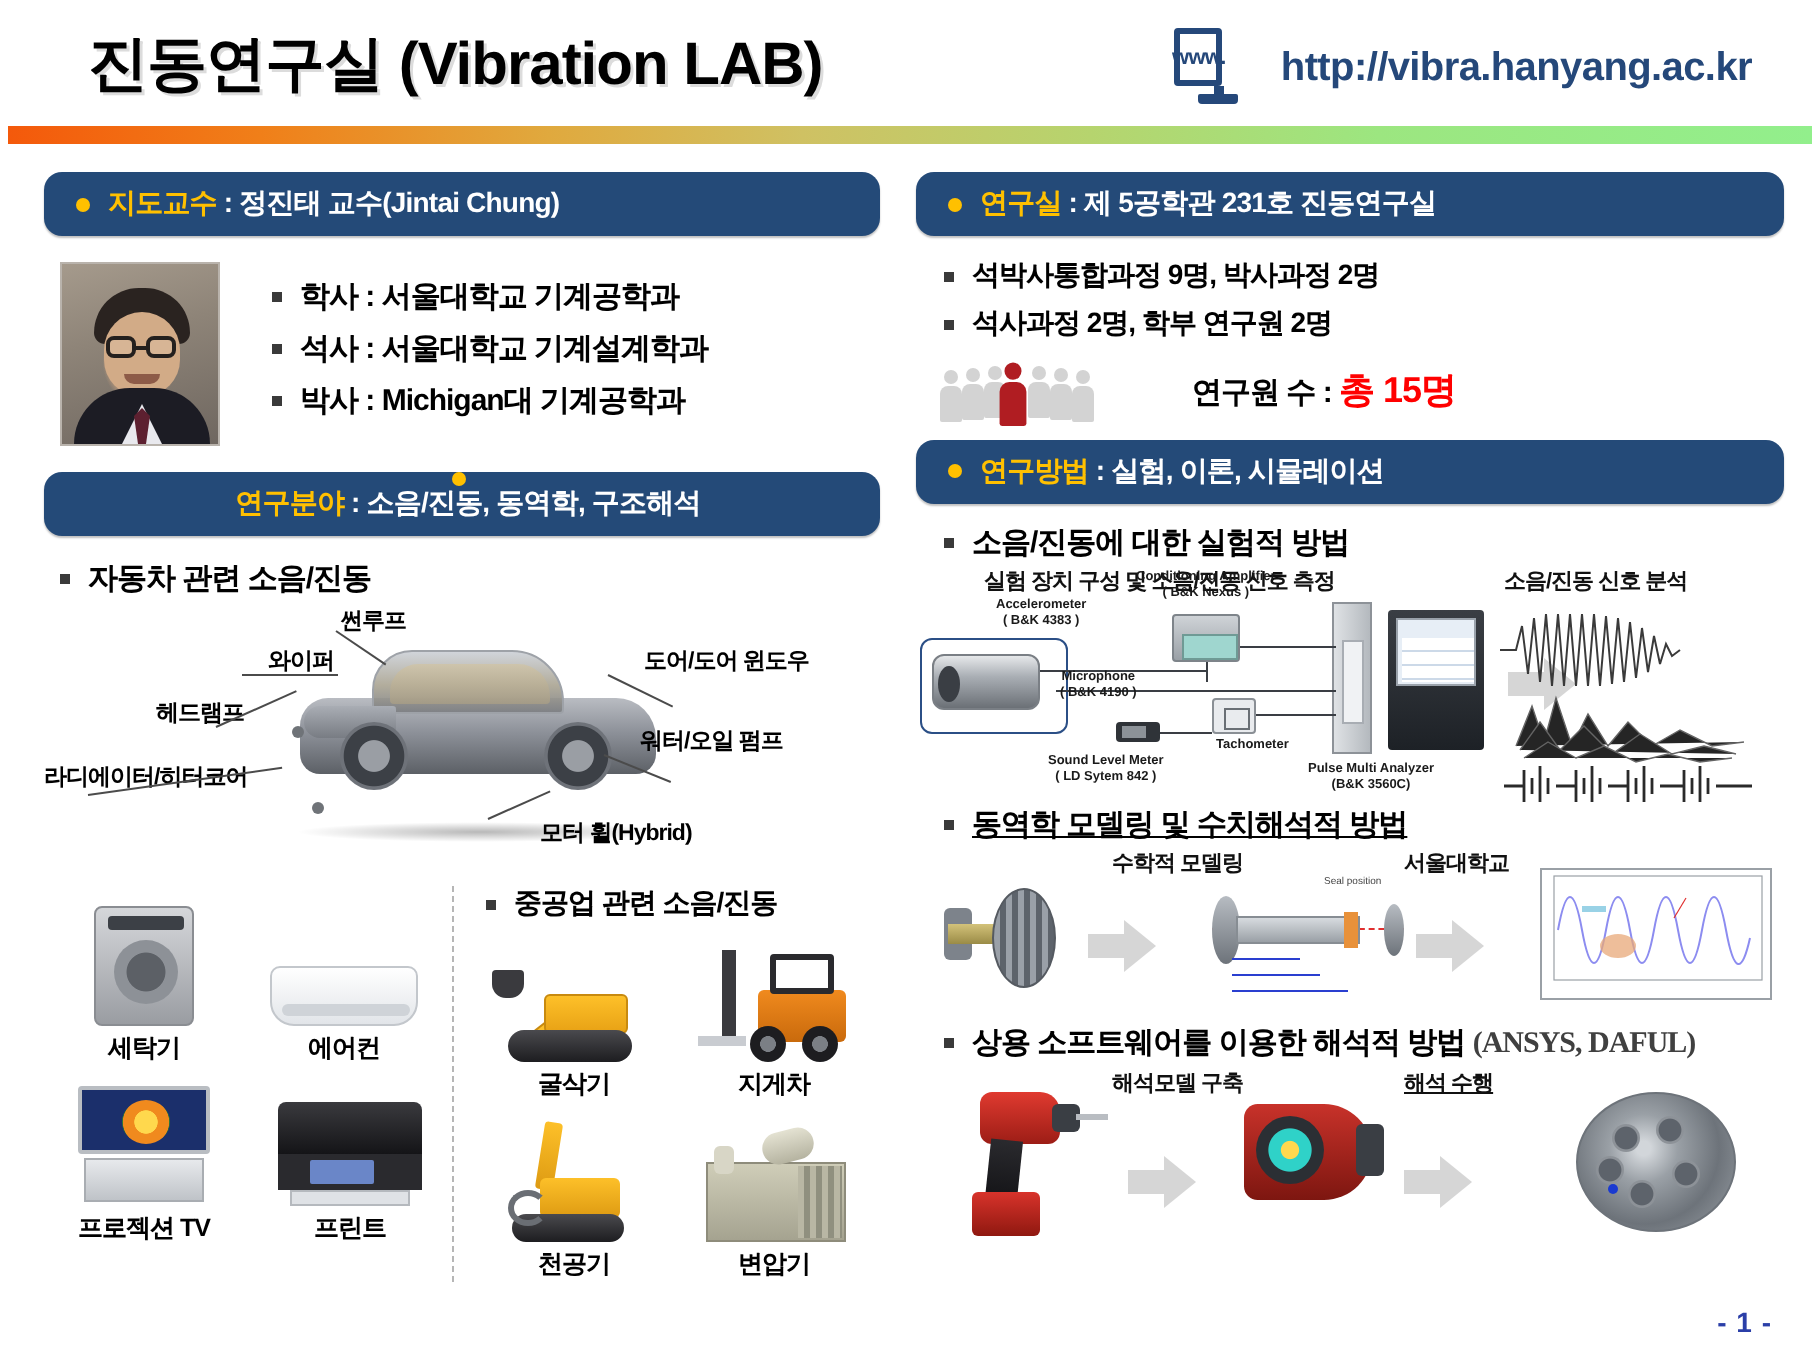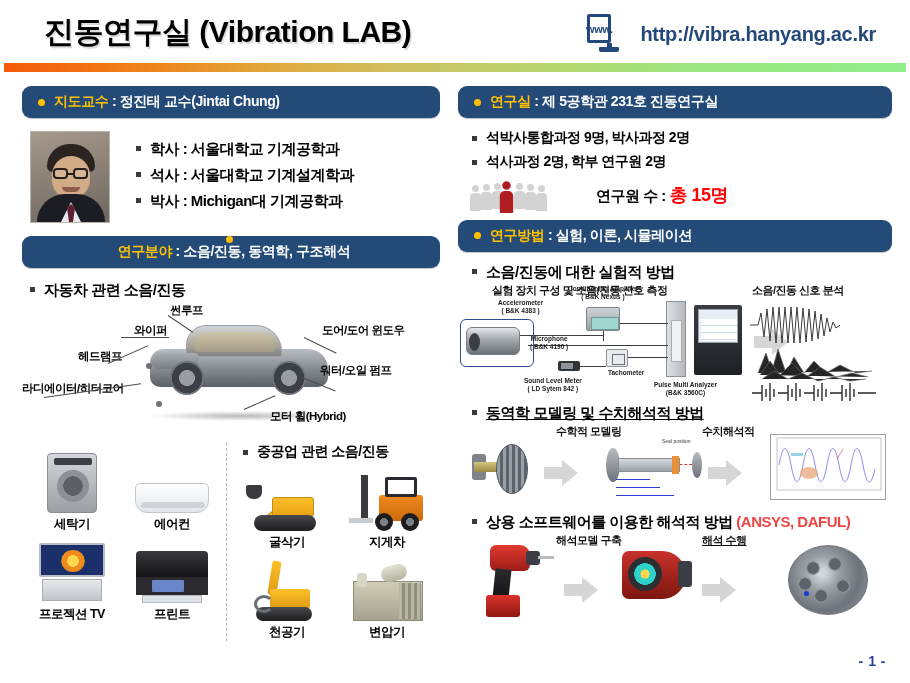--- a/index.html
+++ b/index.html
@@ -242,21 +242,21 @@
   .fem .h1,.fem .h2,.fem .h3,.fem .h4,.fem .h5 { position:absolute; width:14px; height:14px; border-radius:50%;
      background: radial-gradient(circle,#5d636b 0 55%,#8d9298 60%); }
   .fem .h1{ left:24px; top:22px;} .fem .h2{ left:46px; top:18px;} .fem .h3{ left:54px; top:40px;}
   .fem .h4{ left:32px; top:50px;} .fem .h5{ left:16px; top:38px;}
   .fem .dotb { position:absolute; left:22px; top:52px; width:5px; height:5px; border-radius:50%; background:#1a3ad0; }
 
   .page-num {
     position: absolute; right: 24px; bottom: 14px;
     font-size: 14px; font-weight: bold; color: #2b3fa8; letter-spacing: 0.5px;
   }
-  .hl-red { color: #ef4444; }
+  .hl-red { color: #404040; font-family: Liberation Serif, serif; }
 </style>
 </head>
 <body>
 
 <div class="slide-header">
   <div class="slide-title">진동연구실 (Vibration LAB)</div>
 
   <div class="url-block">
     <div class="www-icon">
       <div class="www-screen">
@@ -358,21 +358,21 @@
             </div>
           <div class="cap">세탁기</div>
         </div>
         <div class="item">
           <div class="pic">
               <div class="aircon"></div>
             </div>
           <div class="cap">에어컨</div>
         </div>
       </div>
-      <div class="items2" style="margin-top:4px;">
+      <div class="items2" style="margin-top:4px;justify-content:space-between;">
         <div class="item">
           <div class="pic">
               <div class="projtv">
                 <div class="scr"></div>
                 <div class="stand"></div>
               </div>
             </div>
           <div class="cap">프로젝션 TV</div>
         </div>
         <div class="item">
@@ -565,21 +565,21 @@
   </div>
 
   <div class="method-block" style="margin-top:2px;text-decoration:underline;">
     <div class="m-head bullet">
       <span class="sq"></span>
       <span class="b-lg">동역학 모델링 및 수치해석적 방법</span>
     </div>
 
     <div class="dyn-wrap">
       <div class="sub-cap" style="position:absolute; left:98px; top:0;">수학적 모델링</div>
-      <div class="sub-cap" style="position:absolute; left:244px; top:0;">수치해석적</div>
+      <div class="sub-cap" style="position:absolute; left:244px; top:0;">서울대학교</div>
 
       <div class="pulley">
         <div class="yoke"></div>
           <div class="shaft"></div>
           <div class="disc"></div>
       </div>
       <div class="arw" style="position:absolute; left:86px; top:36px;"></div>
 
       <div class="shaftmdl">
         <div class="sp">Seal position</div>

